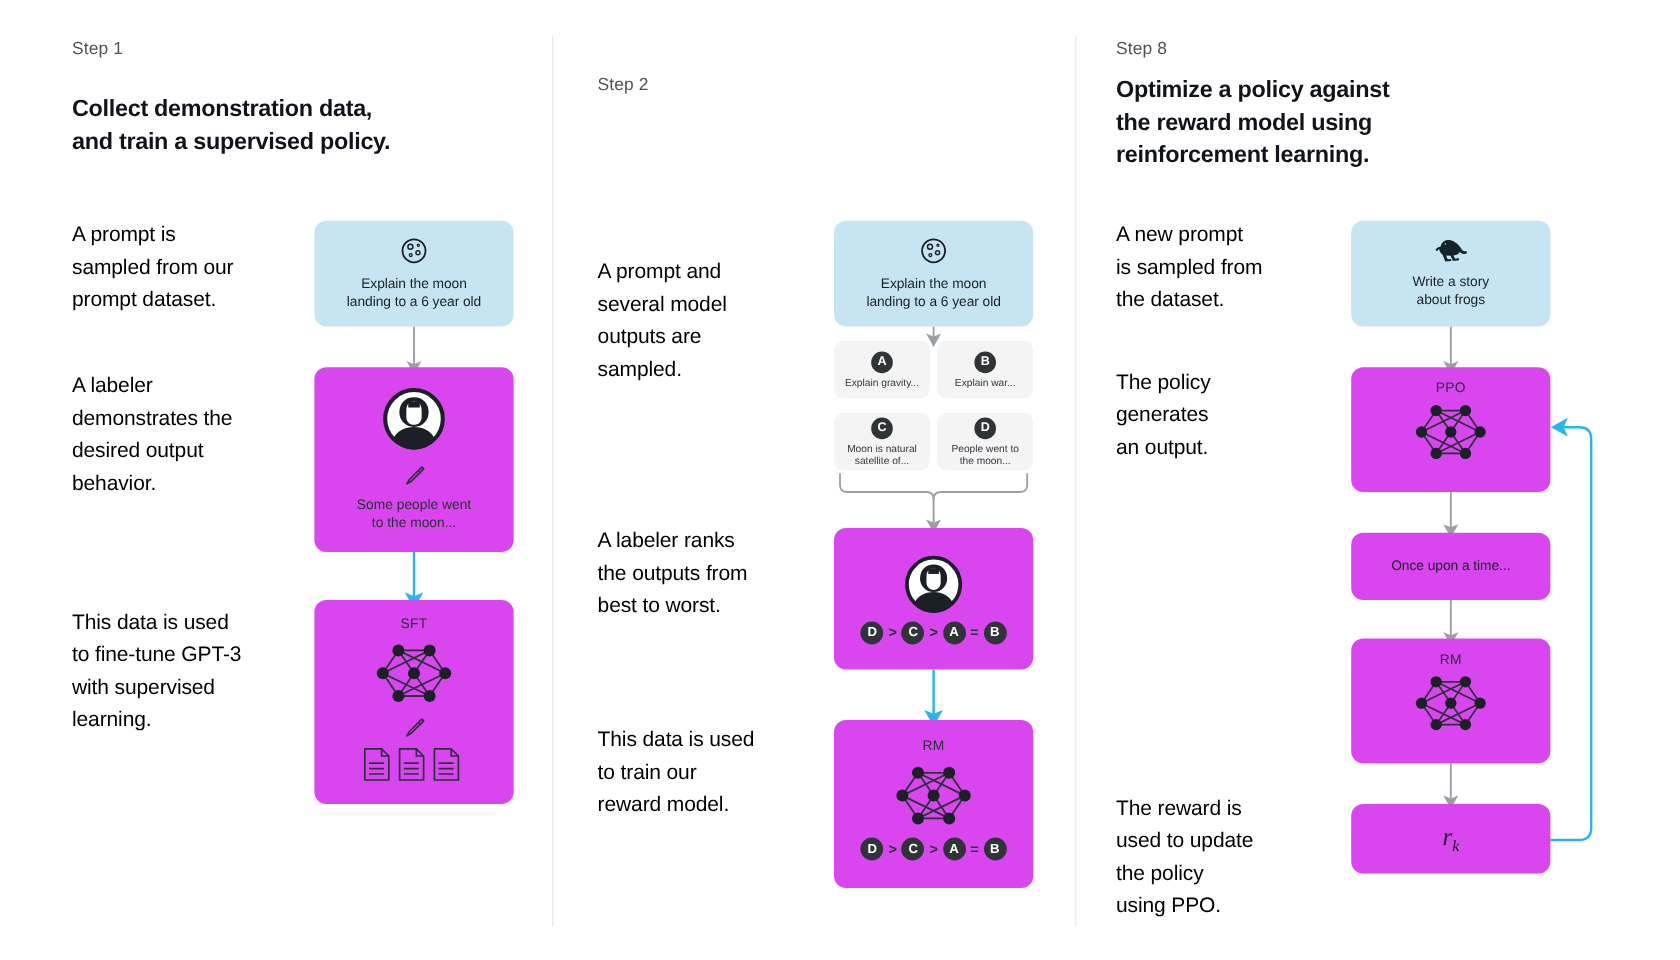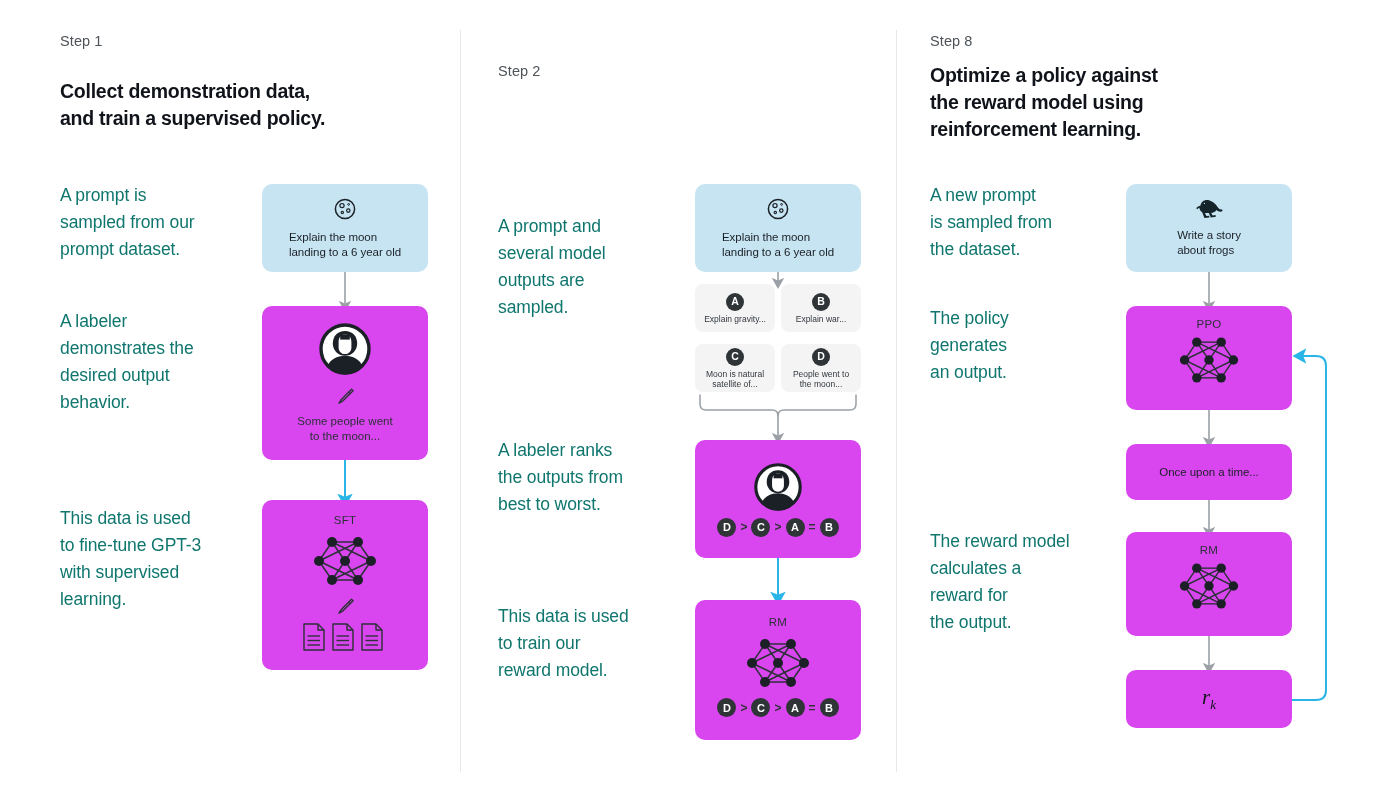--- a/index.html
+++ b/index.html
@@ -53,41 +53,41 @@
     color: #10141a;
     letter-spacing: -0.25px;
     white-space: pre-line;
   }
 
   
   .desc {
     position: absolute;
     font-size: 17.5px;
     line-height: 27px;
-    color: #0f766e;
+    color: #000000;
     letter-spacing: -0.1px;
     white-space: pre-line;
   }
 
   
   .card {
     position: absolute;
     border-radius: 10px;
     background: #d946ef;
     display: flex;
     flex-direction: column;
     align-items: center;
     justify-content: center;
   }
   .card.blue { background: #c7e4f2; }
 
   .card-text {
     font-size: 11.5px;
     line-height: 15px;
-    text-align: left;
+    text-align: center;
     color: #1b2026;
     white-space: pre-line;
     letter-spacing: -0.05px;
   }
   .card-caption {
     font-size: 11.5px;
     line-height: 15px;
     text-align: center;
     color: #2b3137;
     white-space: pre-line;
@@ -421,24 +421,24 @@
     <div class="step-title" style="left:20px; top:62px; width:330px;">Optimize a policy against
 the reward model using
 reinforcement learning.</div>
 
     <div class="desc" style="left:20px; top:182px; width:200px;">A new prompt
 is sampled from
 the dataset.</div>
     <div class="desc" style="left:20px; top:305px; width:200px;">The policy
 generates
 an output.</div>
-    <div class="desc" style="left:20px; top:528px; width:215px;">The reward model
-calculates a
-reward for
-the output.</div>
+    <div class="desc" style="left:20px; top:660px; width:200px;">The reward is
+used to update
+the policy
+using PPO.</div>
 
     <div class="card blue" style="left:216px; top:184px; width:166px; height:88px;">
       <svg class="icon" width="30" height="22" viewBox="0 0 30 22">
         <path d="M6.5 7.5 C7.2 3.6 10.5 1.4 14.2 2.1 C17.8 2.8 21.5 5.6 23.6 9
                  C24.8 11 26.4 11.8 28 11.2 L28.6 13.1 C26.4 14.3 24.2 13.7 22.6 12
                  C21.3 13.8 19.4 14.8 17.2 15 L18.6 17.6 L21.5 17.1 L21.9 18.8
                  L16.8 19.6 L14.8 15.1 L11 15 L12.4 18 L15.2 17.8 L15.4 19.5
                  L10.4 20 L8.2 14.2 C6.2 13 5.1 10.8 5.4 8.4 Z" fill="#15242a"></path>
         <circle cx="10.4" cy="5.6" r="1.9" fill="#15242a"></circle>
         <circle cx="10.4" cy="5.4" r="0.6" fill="#c7e4f2"></circle>

